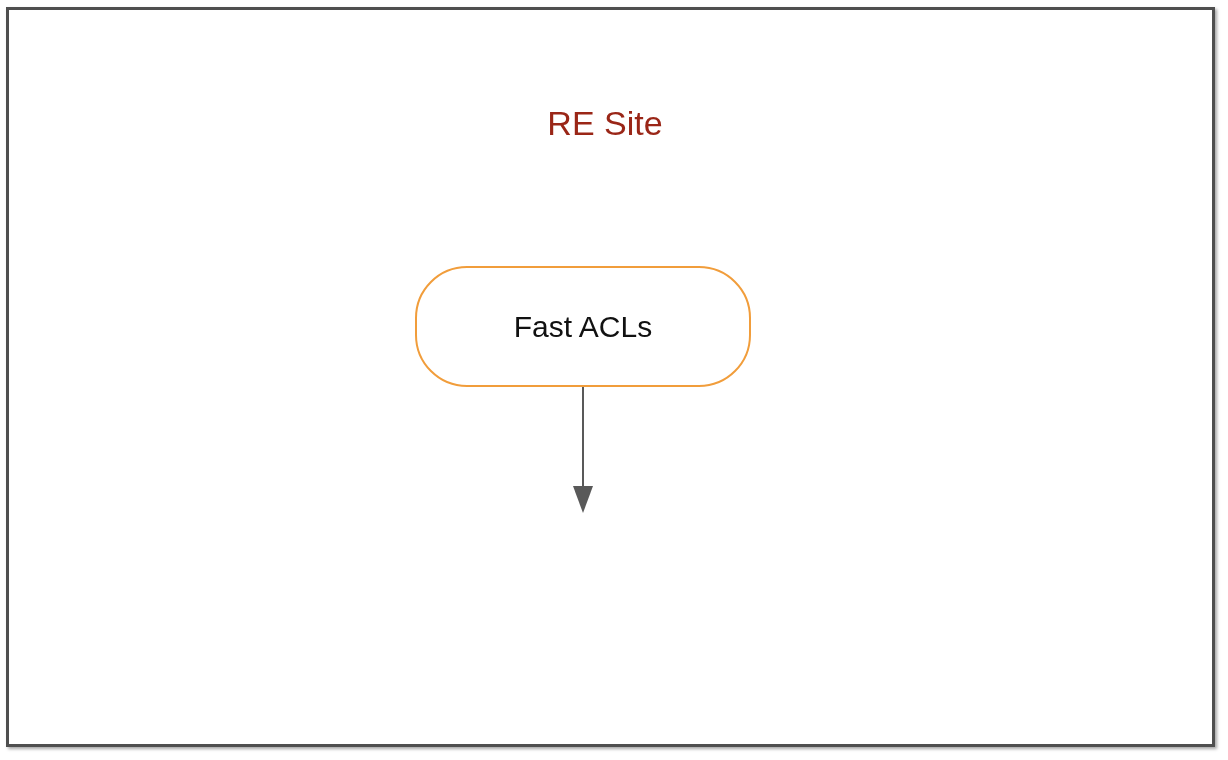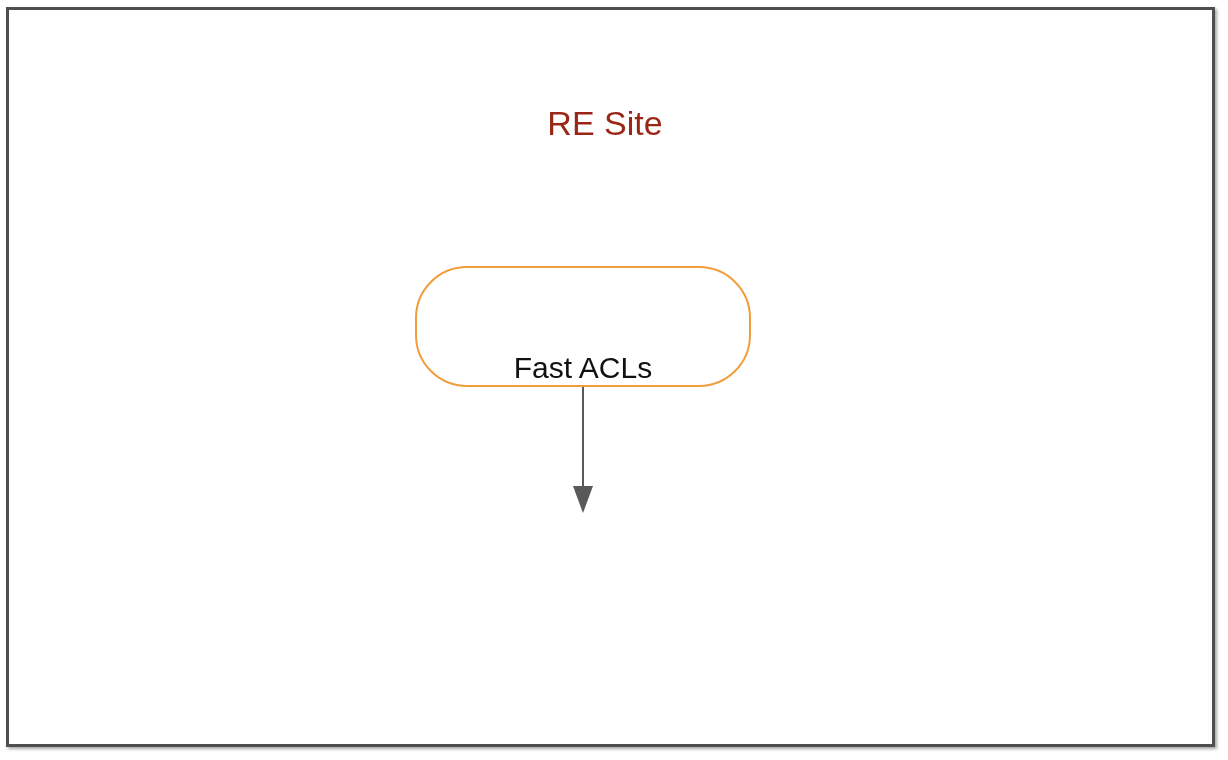--- a/index.html
+++ b/index.html
@@ -37,21 +37,21 @@
     white-space: nowrap;
     margin-left: 32px;
   }
   .node {
     position: absolute;
     box-sizing: border-box;
     background: var(--node-fill, #ffffff);
     border: 2px solid var(--node-border, #f19d3b);
     border-radius: 52px;
     display: flex;
-    align-items: flex-end;
+    align-items: center;
     justify-content: center;
     font-size: 30px;
     color: var(--node-text, #111111);
     white-space: nowrap;
   }
   .node-fast-acls {
     left: 415px;
     top: 266px;
     width: 336px;
     height: 121px;

